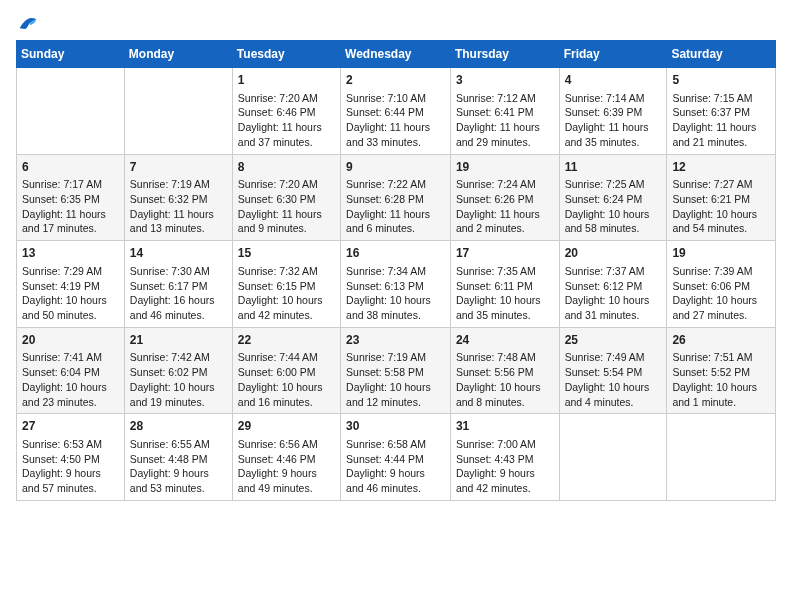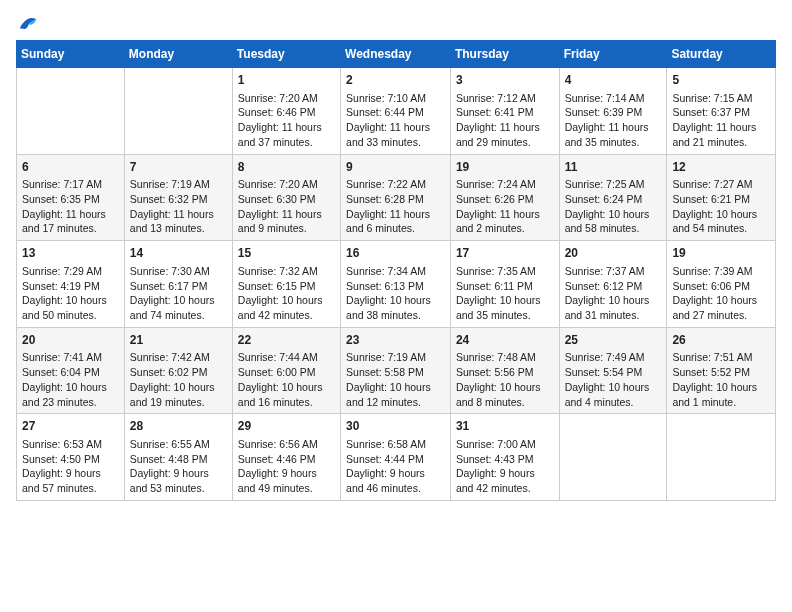--- a/index.html
+++ b/index.html
@@ -206,21 +206,21 @@
         <td>
           <span class="day-num">13</span>
           <div>Sunrise: 7:29 AM</div>
           <div>Sunset: 4:19 PM</div>
           <div>Daylight: 10 hours and 50 minutes.</div>
         </td>
         <td>
           <span class="day-num">14</span>
           <div>Sunrise: 7:30 AM</div>
           <div>Sunset: 6:17 PM</div>
-          <div>Daylight: 10 hours and 74 minutes.</div>
+          <div>Daylight: 16 hours and 46 minutes.</div>
         </td>
         <td>
           <span class="day-num">15</span>
           <div>Sunrise: 7:32 AM</div>
           <div>Sunset: 6:15 PM</div>
           <div>Daylight: 10 hours and 42 minutes.</div>
         </td>
         <td>
           <span class="day-num">16</span>
           <div>Sunrise: 7:34 AM</div>

